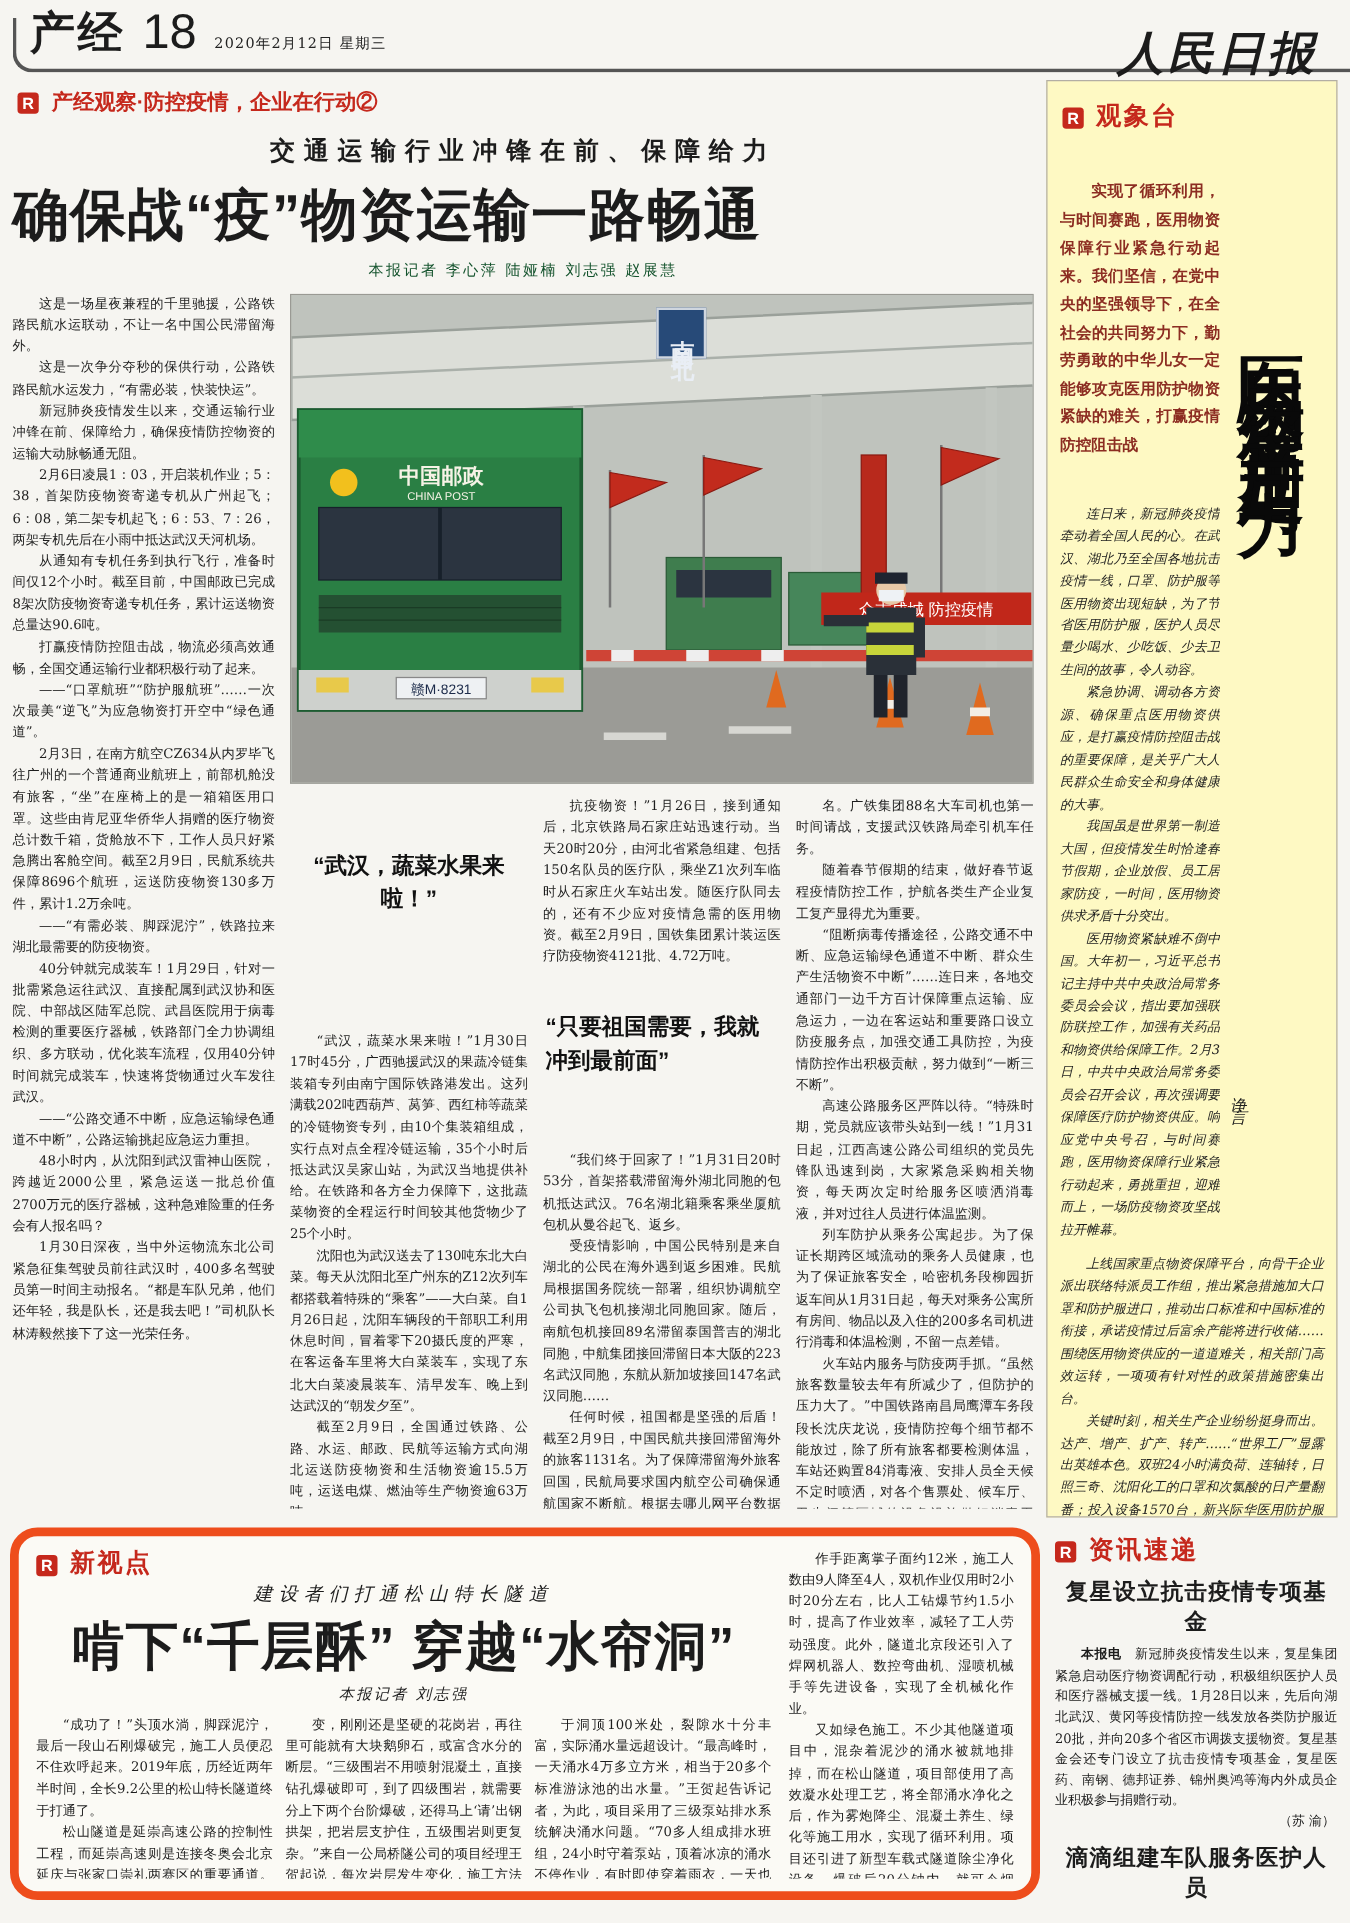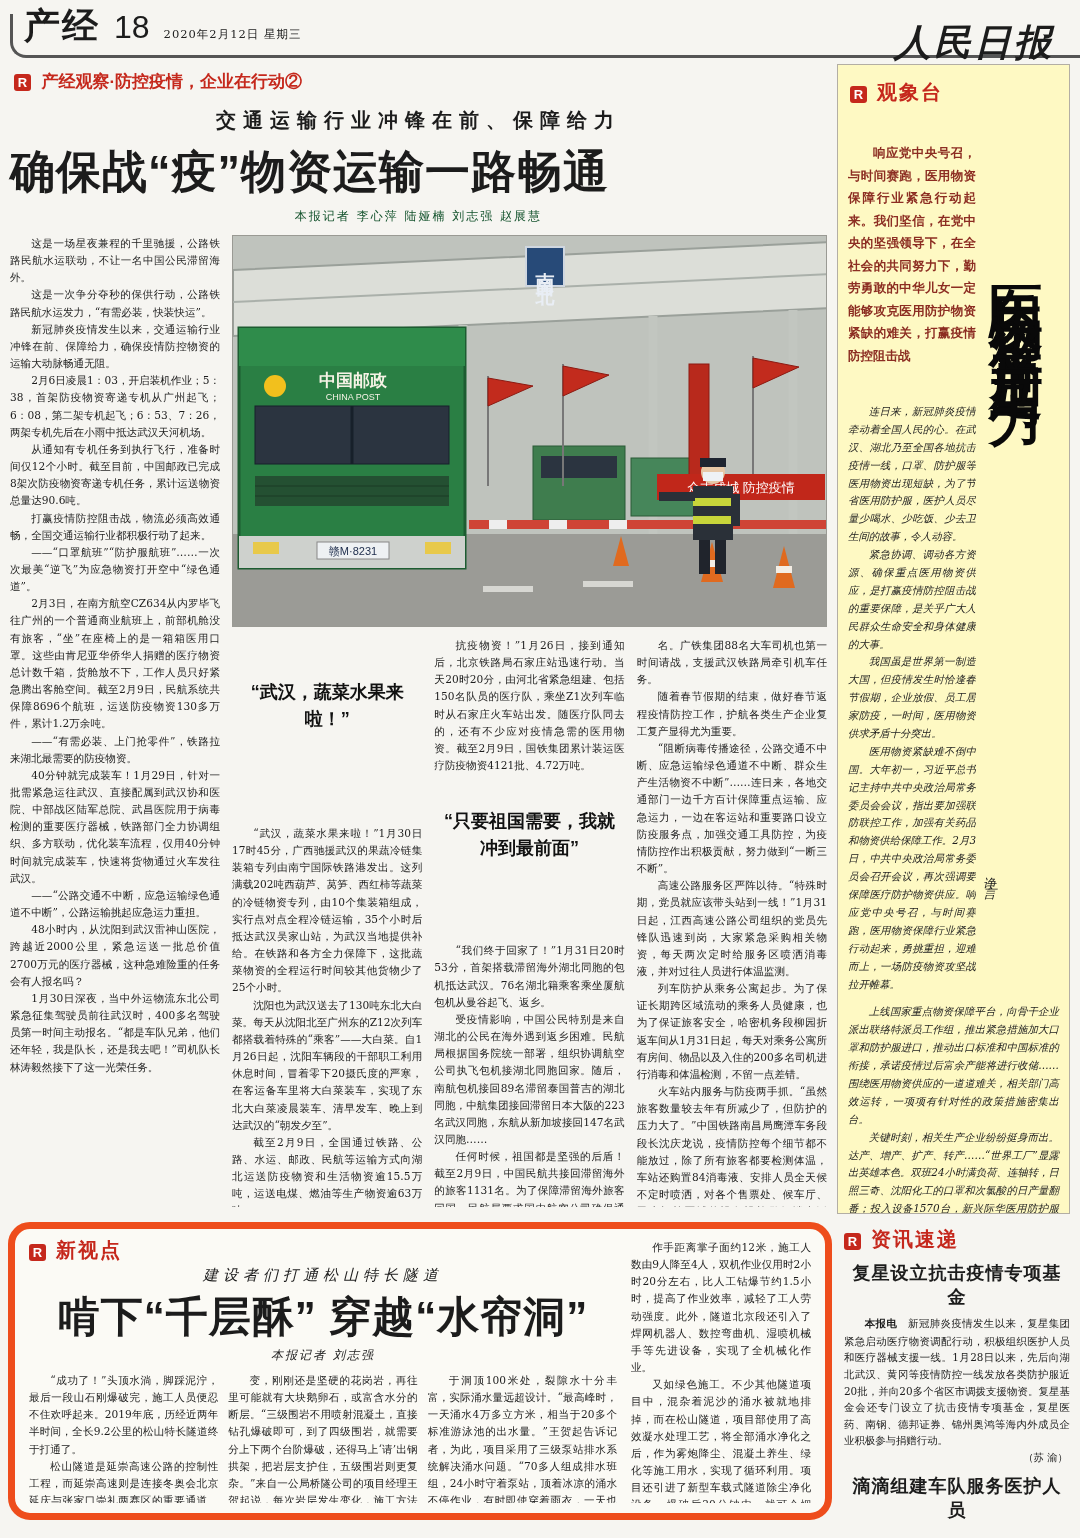--- a/index.html
+++ b/index.html
@@ -8,21 +8,21 @@
     width:1080px; height:1538px; overflow:hidden;
     background:#f6f5f1; color:#1c1c1c;
     font-family:"DejaVu Serif","Liberation Serif",serif;
   }
   
   .masthead { position:relative; height:60px; }
   .mh-bracket { position:absolute; left:10px; right:0; top:14px; bottom:2px;
     border-left:3px solid #555; border-bottom:3px solid #555; border-bottom-left-radius:16px; }
   .mh-left { position:absolute; left:24px; top:2px; display:flex; align-items:baseline; gap:14px; }
   .mh-section { font-size:36px; font-weight:900; letter-spacing:2px; }
-  .mh-page { font-size:32px; font-weight:500; font-family:"Liberation Sans",sans-serif; }
+  .mh-page { font-size:39px; font-weight:500; font-family:"Liberation Sans",sans-serif; }
   .mh-date { font-size:11.5px; letter-spacing:1px; color:#222; }
   .mh-logo { position:absolute; right:26px; top:18px; font-size:37px; font-weight:900;
     font-style:italic; letter-spacing:3px; font-family:"DejaVu Serif",serif; }
   
   .rtag { display:inline-block; background:#c5281c; color:#fff; font-weight:700;
     font-family:"Liberation Sans",sans-serif; font-size:13px; line-height:17px;
     width:17px; text-align:center; border-radius:3px; margin-right:5px; }
   .sec-title { color:#c5281c; font-weight:900; font-size:20px;
     font-family:"Liberation Sans",sans-serif; letter-spacing:2px; }
   .para { text-indent:2em; font-size:10.6px; line-height:1.62; text-align:justify; color:#1d1d1d; }
@@ -40,21 +40,21 @@
   .headline { font-size:45px; font-weight:900; letter-spacing:1px;
     font-family:"Liberation Sans",sans-serif; margin:8px 0 6px; }
   .byline { text-align:center; font-size:12px; letter-spacing:2px; margin-bottom:10px; color:#14532d; }
   .cols { display:flex; gap:12px; height:972px; overflow:hidden; }
   .col0 { width:210px; overflow:hidden; }
   .main-right { flex:1; display:flex; flex-direction:column; }
   .under { display:flex; gap:12px; flex:1; overflow:hidden; margin-top:10px; }
   .ucol { flex:1; overflow:hidden; }
   .sh1 { margin:52px 2px 110px; }
   .sh2 { margin:42px 2px 92px; text-align:center; }
-  .sh3 { margin:34px 2px 80px;text-align:center; }
+  .sh3 { margin:34px 2px 58px; }
   
   .photo { position:relative; height:392px; background:#b8bcb6; border:1px solid #9a9a94; overflow:hidden; }
   .photo svg { position:absolute; inset:0; }
   .ph-sign { position:absolute; left:292px; top:10px; background:#274a78; color:#e9eef5;
     writing-mode:vertical-rl; text-orientation:upright; font-size:19px; letter-spacing:7px;
     padding:8px 5px; border:2px solid #cfd6df; font-weight:700;
     font-family:"Liberation Sans",sans-serif; }
   
   .obs { border:1px solid #b3aea4; padding:10px 10px 8px; height:1150px; overflow:hidden; background:#fef9c3; }
   .obs-head { margin:4px 0 16px 2px; }
@@ -124,21 +124,21 @@
             <p class="para">这是一次争分夺秒的保供行动，公路铁路民航水运发力，“有需必装，快装快运”。</p>
             <p class="para">新冠肺炎疫情发生以来，交通运输行业冲锋在前、保障给力，确保疫情防控物资的运输大动脉畅通无阻。</p>
           </div>
         <div>
 
         <p class="para">2月6日凌晨1：03，开启装机作业；5：38，首架防疫物资寄递专机从广州起飞；6：08，第二架专机起飞；6：53、7：26，两架专机先后在小雨中抵达武汉天河机场。</p>
             <p class="para">从通知有专机任务到执行飞行，准备时间仅12个小时。截至目前，中国邮政已完成8架次防疫物资寄递专机任务，累计运送物资总量达90.6吨。</p>
             <p class="para">打赢疫情防控阻击战，物流必须高效通畅，全国交通运输行业都积极行动了起来。</p>
             <p class="para">——“口罩航班”“防护服航班”……一次次最美“逆飞”为应急物资打开空中“绿色通道”。</p>
             <p class="para">2月3日，在南方航空CZ634从内罗毕飞往广州的一个普通商业航班上，前部机舱没有旅客，“坐”在座椅上的是一箱箱医用口罩。这些由肯尼亚华侨华人捐赠的医疗物资总计数千箱，货舱放不下，工作人员只好紧急腾出客舱空间。截至2月9日，民航系统共保障8696个航班，运送防疫物资130多万件，累计1.2万余吨。</p>
-            <p class="para">——“有需必装、上门抢零件”，铁路拉来湖北最需要的防疫物资。</p>
+            <p class="para">——“有需必装、脚踩泥泞”，铁路拉来湖北最需要的防疫物资。</p>
             <p class="para">40分钟就完成装车！1月29日，针对一批需紧急运往武汉、直接配属到武汉协和医院、中部战区陆军总院、武昌医院用于病毒检测的重要医疗器械，铁路部门全力协调组织、多方联动，优化装车流程，仅用40分钟时间就完成装车，快速将货物通过火车发往武汉。</p>
             <p class="para">——“公路交通不中断，应急运输绿色通道不中断”，公路运输挑起应急运力重担。</p>
             <p class="para">48小时内，从沈阳到武汉雷神山医院，跨越近2000公里，紧急运送一批总价值2700万元的医疗器械，这种急难险重的任务会有人报名吗？</p>
             <p class="para">1月30日深夜，当中外运物流东北公司紧急征集驾驶员前往武汉时，400多名驾驶员第一时间主动报名。“都是车队兄弟，他们还年轻，我是队长，还是我去吧！”司机队长林涛毅然接下了这一光荣任务。</p>
           </div>
       </div>
 
       <div class="main-right">
         <div class="photo">
           <svg viewBox="0 0 600 392" width="600" height="392">
@@ -260,21 +260,21 @@
   </div>
 
   <div class="right-side">
     <div class="obs">
       <div class="obs-head">
         <span class="rtag">R</span>
         <span class="sec-title">观象台</span>
       </div>
       <div class="obs-top">
         <div class="obs-textcol">
-          <p class="obs-intro">响应党中央号召，与时间赛跑，医用物资保障行业紧急行动起来。我们坚信，在党中央的坚强领导下，在全社会的共同努力下，勤劳勇敢的中华儿女一定能够攻克医用防护物资紧缺的难关，打赢疫情防控阻击战</p>
+          <p class="obs-intro">实现了循环利用，与时间赛跑，医用物资保障行业紧急行动起来。我们坚信，在党中央的坚强领导下，在全社会的共同努力下，勤劳勇敢的中华儿女一定能够攻克医用防护物资紧缺的难关，打赢疫情防控阻击战</p>
           <div>
 
           <p class="para para-i">连日来，新冠肺炎疫情牵动着全国人民的心。在武汉、湖北乃至全国各地抗击疫情一线，口罩、防护服等医用物资出现短缺，为了节省医用防护服，医护人员尽量少喝水、少吃饭、少去卫生间的故事，令人动容。</p>
               <p class="para para-i">紧急协调、调动各方资源、确保重点医用物资供应，是打赢疫情防控阻击战的重要保障，是关乎广大人民群众生命安全和身体健康的大事。</p>
               <p class="para para-i">我国虽是世界第一制造大国，但疫情发生时恰逢春节假期，企业放假、员工居家防疫，一时间，医用物资供求矛盾十分突出。</p>
               <p class="para para-i">医用物资紧缺难不倒中国。大年初一，习近平总书记主持中共中央政治局常务委员会会议，指出要加强联防联控工作，加强有关药品和物资供给保障工作。2月3日，中共中央政治局常务委员会召开会议，再次强调要保障医疗防护物资供应。响应党中央号召，与时间赛跑，医用物资保障行业紧急行动起来，勇挑重担，迎难而上，一场防疫物资攻坚战拉开帷幕。</p>
             </div>
         </div>
         <div class="obs-titlecol">
           <div class="vtitle">医用物资生产加足马力</div>

